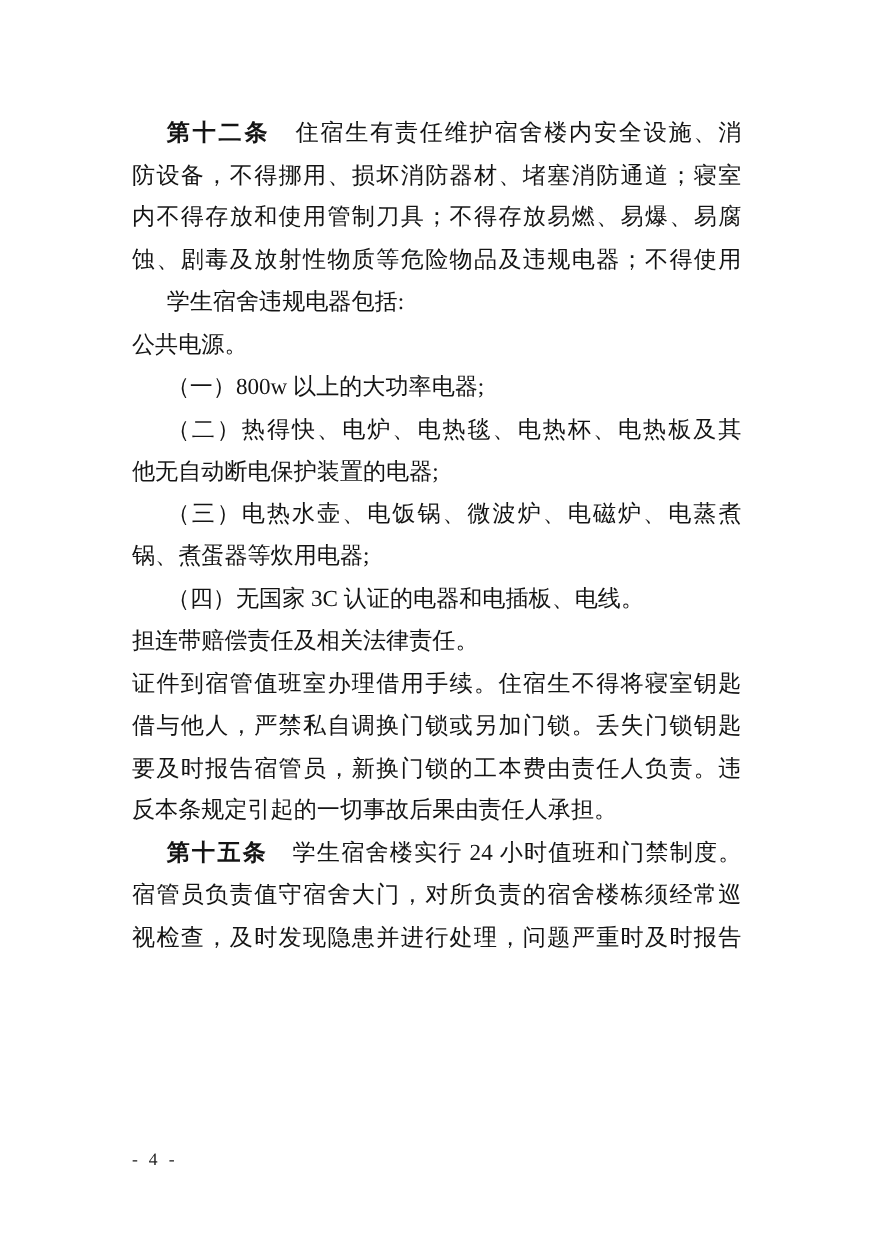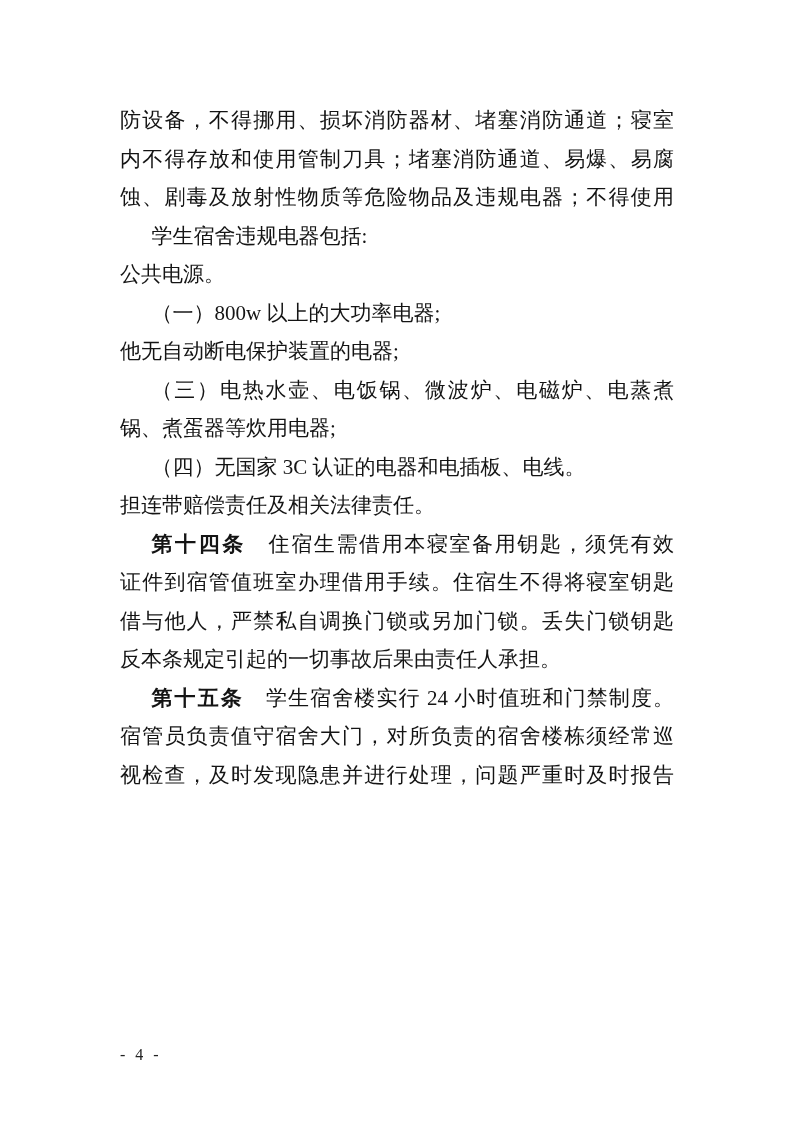--- a/index.html
+++ b/index.html
@@ -52,34 +52,36 @@
     line-height: 24px;
     letter-spacing: 3px;
     color: #222222;
   }
 </style>
 </head>
 <body>
 
 <div class="page">
   <main class="body-text">
+      <div class="line fill indent"><span class="seg bold">第十二条</span><span class="seg">　住宿生有责任维护宿舍楼内安全设施、消</span></div>
       <div class="line fill"><span class="seg">防设备，不得挪用、损坏消防器材、堵塞消防通道；寝室</span></div>
-      <div class="line fill"><span class="seg">内不得存放和使用管制刀具；堵塞消防通道、易爆、易腐</span></div>
+      <div class="line fill"><span class="seg">内不得存放和使用管制刀具；不得存放易燃、易爆、易腐</span></div>
       <div class="line fill"><span class="seg">蚀、剧毒及放射性物质等危险物品及违规电器；不得使用</span></div>
       <div class="line indent"><span class="seg">学生宿舍违规电器包括:</span></div>
       <div class="line"><span class="seg">公共电源。</span></div>
       <div class="line indent"><span class="seg">（一）800w 以上的大功率电器;</span></div>
+      <div class="line fill indent"><span class="seg">（二）热得快、电炉、电热毯、电热杯、电热板及其</span></div>
       <div class="line"><span class="seg">他无自动断电保护装置的电器;</span></div>
       <div class="line fill indent"><span class="seg">（三）电热水壶、电饭锅、微波炉、电磁炉、电蒸煮</span></div>
       <div class="line"><span class="seg">锅、煮蛋器等炊用电器;</span></div>
       <div class="line indent"><span class="seg">（四）无国家 3C 认证的电器和电插板、电线。</span></div>
       <div class="line"><span class="seg">担连带赔偿责任及相关法律责任。</span></div>
-      <div class="line fill indent"><span class="seg bold">第十四条</span><span class="seg">　住宿生需借用本寝室备用钥匙，须凭有效</span></div>
       <div class="line fill"><span class="seg">证件到宿管值班室办理借用手续。住宿生不得将寝室钥匙</span></div>
       <div class="line fill"><span class="seg">借与他人，严禁私自调换门锁或另加门锁。丢失门锁钥匙</span></div>
+      <div class="line fill"><span class="seg">要及时报告宿管员，新换门锁的工本费由责任人负责。违</span></div>
       <div class="line"><span class="seg">反本条规定引起的一切事故后果由责任人承担。</span></div>
       <div class="line fill indent"><span class="seg bold">第十五条</span><span class="seg">　学生宿舍楼实行 24 小时值班和门禁制度。</span></div>
       <div class="line fill"><span class="seg">宿管员负责值守宿舍大门，对所负责的宿舍楼栋须经常巡</span></div>
       <div class="line fill"><span class="seg">视检查，及时发现隐患并进行处理，问题严重时及时报告</span></div>
     </main>
   <footer class="page-footer">
     <span class="page-number">- 4 -</span>
   </footer>
 </div>
 

